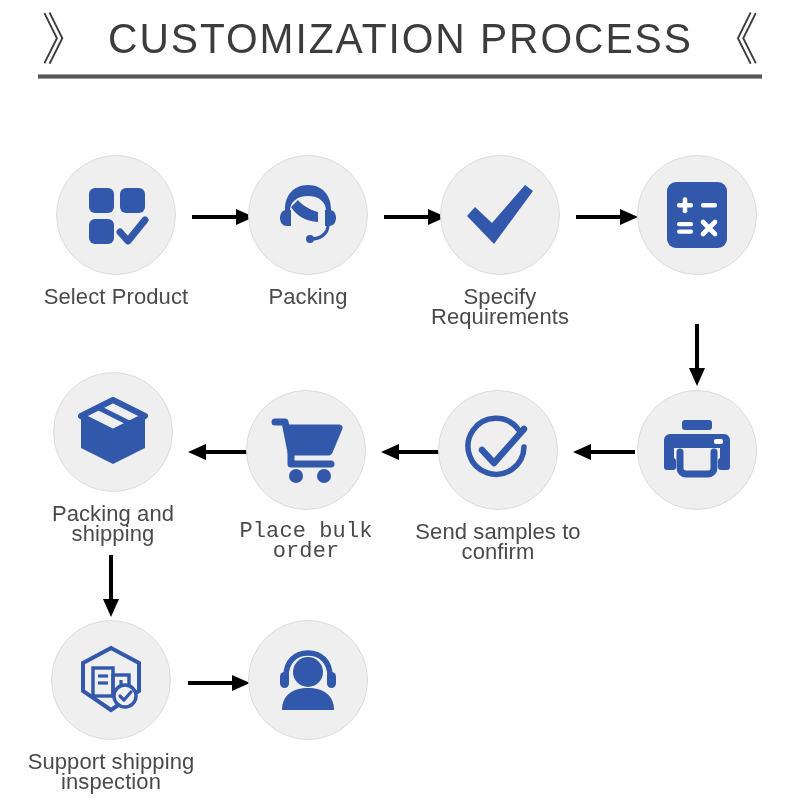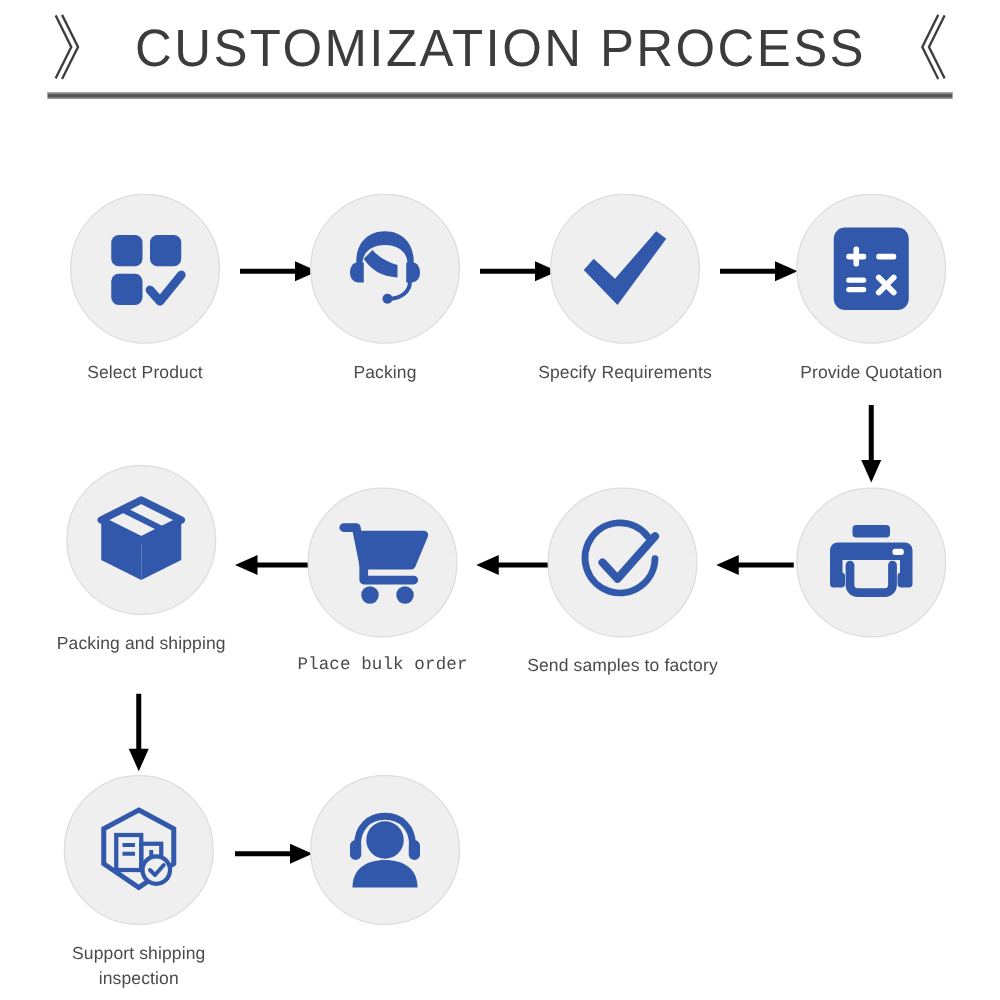--- a/index.html
+++ b/index.html
@@ -41,21 +41,21 @@
 
   .node{position:absolute;width:170px;text-align:center;}
   .bubble{
     width:120px;height:120px;border-radius:50%;
     background:#efefef;border:1px solid #dcdcdc;
     margin:0 auto;
     display:flex;align-items:center;justify-content:center;
     box-sizing:border-box;
   }
   .node-label{
-    margin-top:12px;font-size:14px;line-height:20px;color:#4a4a4a;
+    margin-top:12px;font-size:22px;line-height:20px;color:#4a4a4a;
     letter-spacing:.1px;white-space:pre-line;
   }
 
   
   .arrow-h{position:absolute;height:18px;}
   .arrow-h svg,.arrow-v svg{display:block;}
   .arrow-v{position:absolute;width:18px;}
 
   svg{overflow:visible;}
 </style>
@@ -134,21 +134,20 @@
       <svg width="66" height="72" viewBox="0 0 66 72">
         <rect x="3" y="3" width="60" height="66" rx="9" fill="#3258ab"></rect>
         <rect x="13" y="24" width="16" height="4.5" rx="2" fill="#fff"></rect>
         <rect x="18.75" y="18.25" width="4.5" height="16" rx="2" fill="#fff"></rect>
         <rect x="37" y="24" width="16" height="4.5" rx="2" fill="#fff"></rect>
         <rect x="13" y="43" width="16" height="4.2" rx="2" fill="#fff"></rect>
         <rect x="13" y="50.5" width="16" height="4.2" rx="2" fill="#fff"></rect>
         <path d="M39 43 L51 55 M51 43 L39 55" stroke="#fff" stroke-width="4.6" stroke-linecap="round"></path>
       </svg>
     </div>
-    <div class="node-label">Provide Quotation</div>
   </div>
 
   <div class="arrow-v" style="left:688px;top:232px;height:62px;">
     <svg width="18" height="62" viewBox="0 0 18 62">
       <line x1="9" y1="0" x2="9" y2="46" stroke="#000" stroke-width="4"></line>
       <polygon points="1,44 9,62 17,44" fill="#000"></polygon>
     </svg>
   </div>
 
   <div class="node" style="left:28px;top:280px;">
@@ -190,21 +189,21 @@
     </svg>
   </div>
 
   <div class="node" style="left:413px;top:298px;">
     <div class="bubble">
       <svg width="72" height="72" viewBox="0 0 72 72">
         <path d="M56 15 A28 28 0 1 0 62 33" fill="none" stroke="#3258ab" stroke-width="5.5" stroke-linecap="round"></path>
         <path d="M20 36 L32 49 L62 15" fill="none" stroke="#3258ab" stroke-width="6.5" stroke-linecap="round" stroke-linejoin="round"></path>
       </svg>
     </div>
-    <div class="node-label">Send samples to factory</div>
+    <div class="node-label">Send samples to confirm</div>
   </div>
 
   <div class="arrow-h" style="left:573px;top:351px;width:62px;">
     <svg width="62" height="18" viewBox="0 0 62 18">
       <line x1="62" y1="9" x2="16" y2="9" stroke="#000" stroke-width="4"></line>
       <polygon points="18,1 0,9 18,17" fill="#000"></polygon>
     </svg>
   </div>
 
   <div class="node" style="left:612px;top:298px;">

